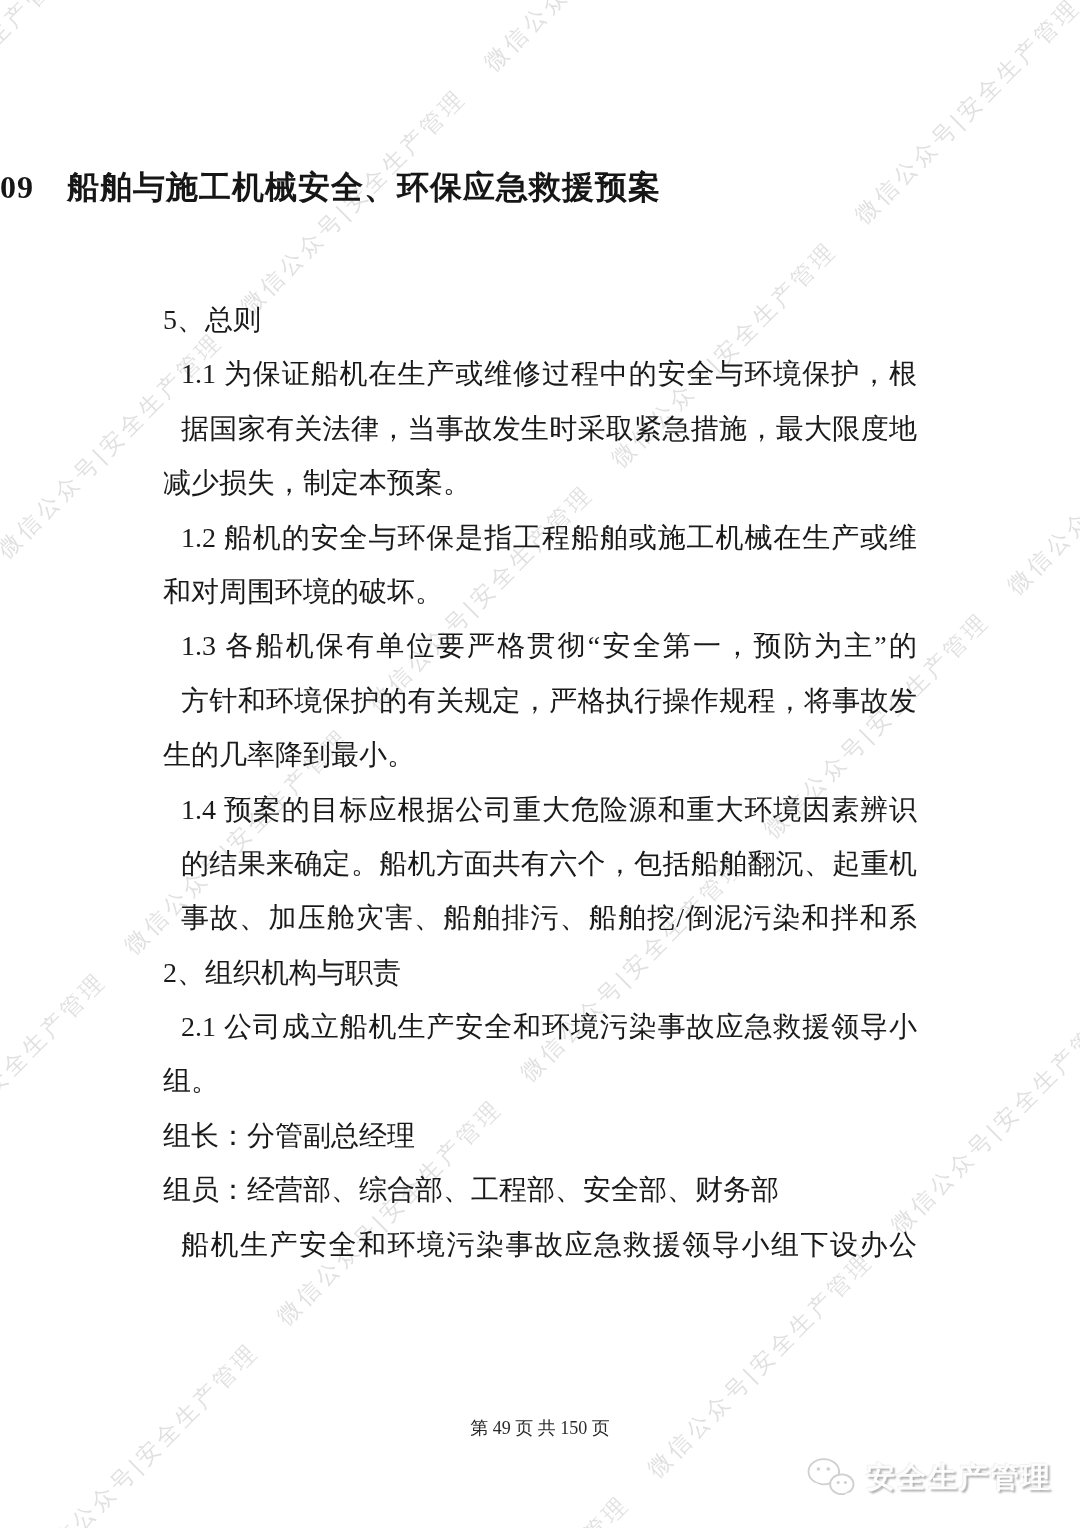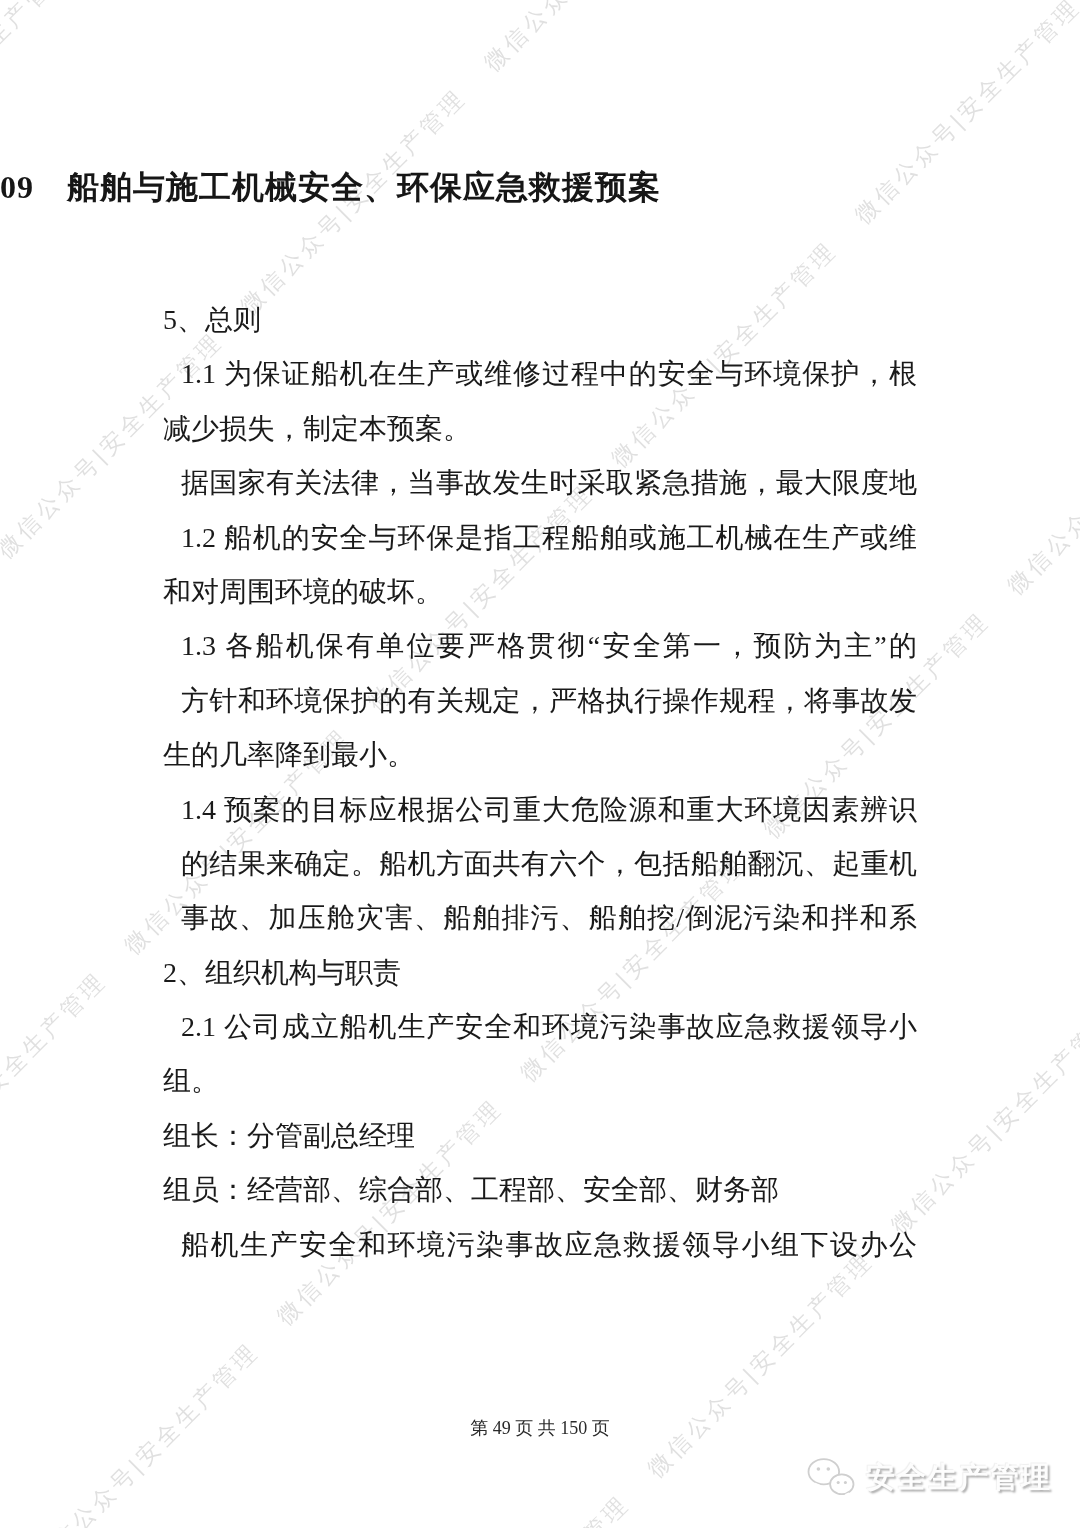--- a/index.html
+++ b/index.html
@@ -106,22 +106,22 @@
       <div class="wm-line" style="top: 2360px; left: 0px;">微信公众号|安全生产管理　 微信公众号|安全生产管理　 微信公众号|安全生产管理　 微信公众号|安全生产管理　 微信公众号|安全生产管理　 微信公众号|安全生产管理　 微信公众号|安全生产管理　 </div>
       <div class="wm-line" style="top: 2730px; left: -190px;">微信公众号|安全生产管理　 微信公众号|安全生产管理　 微信公众号|安全生产管理　 微信公众号|安全生产管理　 微信公众号|安全生产管理　 微信公众号|安全生产管理　 微信公众号|安全生产管理　 </div>
     </div>
 
   <div class="content">
     <h1 class="title">09　船舶与施工机械安全、环保应急救援预案</h1>
 
     <div class="body-text">
         <div class="line left">5、总则</div>
         <div class="line justify">1.1 为保证船机在生产或维修过程中的安全与环境保护，根</div>
+        <div class="line justify">据国家有关法律，当事故发生时采取紧急措施，最大限度地</div>
         <div class="line left">减少损失，制定本预案。</div>
-        <div class="line justify">据国家有关法律，当事故发生时采取紧急措施，最大限度地</div>
         <div class="line justify">1.2 船机的安全与环保是指工程船舶或施工机械在生产或维</div>
         <div class="line left">和对周围环境的破坏。</div>
         <div class="line justify">1.3 各船机保有单位要严格贯彻“安全第一，预防为主”的</div>
         <div class="line justify">方针和环境保护的有关规定，严格执行操作规程，将事故发</div>
         <div class="line left">生的几率降到最小。</div>
         <div class="line justify">1.4 预案的目标应根据公司重大危险源和重大环境因素辨识</div>
         <div class="line justify">的结果来确定。船机方面共有六个，包括船舶翻沉、起重机</div>
         <div class="line justify">事故、加压舱灾害、船舶排污、船舶挖/倒泥污染和拌和系</div>
         <div class="line left">2、组织机构与职责</div>
         <div class="line justify">2.1 公司成立船机生产安全和环境污染事故应急救援领导小</div>

